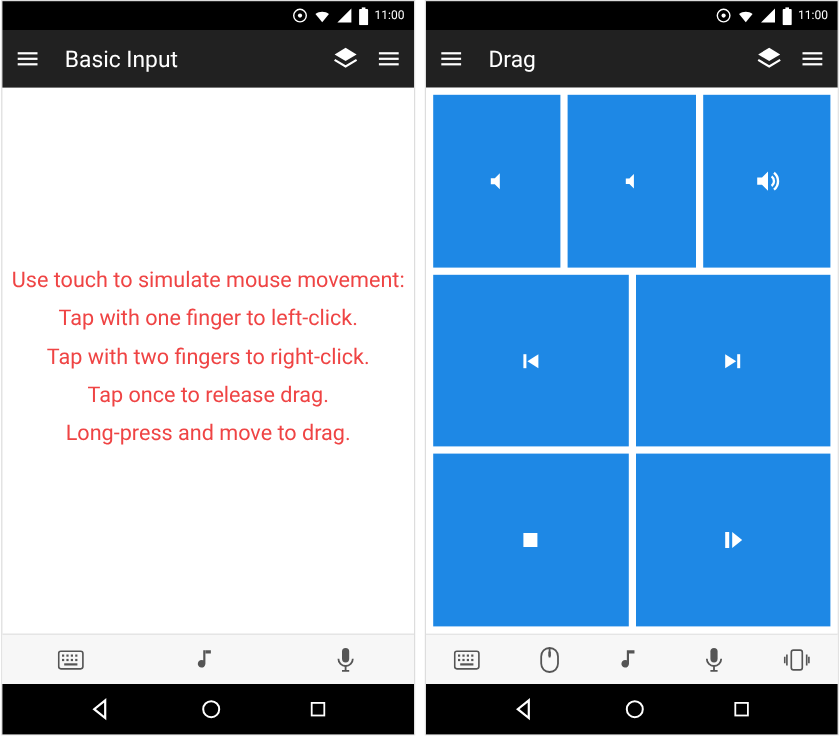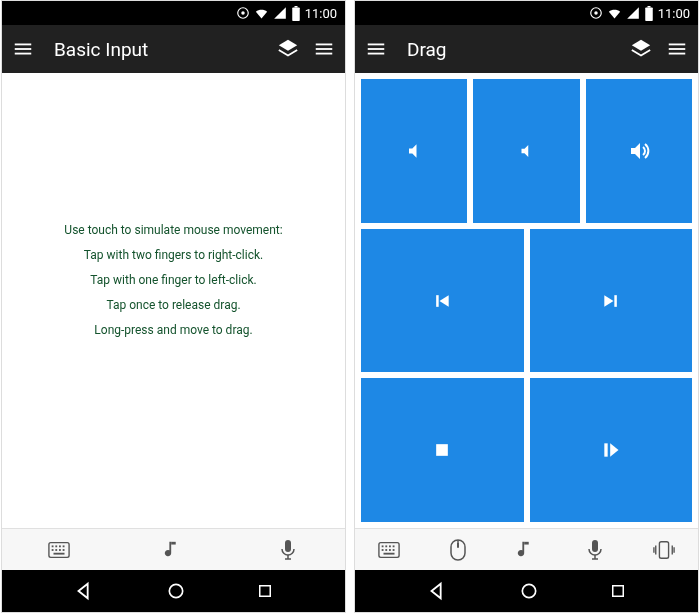--- a/index.html
+++ b/index.html
@@ -25,21 +25,21 @@
     border: 1px solid #ddd;
   }
   .statusbar {
     height: 24px;
     background: #000;
     color: #fff;
     display: flex;
     align-items: center;
     justify-content: flex-end;
     padding: 0 8px;
-    font-size: 13px;
+    font-size: 10px;
     gap: 4px;
   }
   .statusbar svg { fill: #fff; }
   .appbar {
     height: 48px;
     background: #212121;
     color: #fff;
     display: flex;
     align-items: center;
     padding: 0 10px;
@@ -55,22 +55,22 @@
   .instructions {
     width: 100%;
     height: 100%;
     display: flex;
     flex-direction: column;
     align-items: center;
     justify-content: flex-start;
     padding-top: 150px;
   }
   .instructions div {
-    font-size: 12px;
-    color: #14532d;
+    font-size: 18px;
+    color: #ef4444;
     margin-bottom: 11px;
   }
   .media-grid {
     width: 100%;
     height: 100%;
     display: flex;
     flex-direction: column;
     gap: 6px;
     padding: 6px;
     background: #fff;
@@ -162,22 +162,22 @@
             <rect x="3" y="6" width="18" height="2"></rect>
             <rect x="3" y="11" width="18" height="2"></rect>
             <rect x="3" y="16" width="18" height="2"></rect>
           </svg>
       </span>
     </div>
 
     <div class="content">
       <div class="instructions">
         <div>Use touch to simulate mouse movement:</div>
+        <div>Tap with one finger to left-click.</div>
         <div>Tap with two fingers to right-click.</div>
-        <div>Tap with one finger to left-click.</div>
         <div>Tap once to release drag.</div>
         <div>Long-press and move to drag.</div>
       </div>
     </div>
 
     <div class="bottombar">
       <span class="bicon">
         <svg width="22" height="18" viewBox="0 0 24 18">
             <rect x="1" y="1" width="22" height="16" rx="2" fill="none" stroke="#555" stroke-width="1.5"></rect>
             <rect x="4" y="4" width="2" height="2" fill="#555"></rect>

